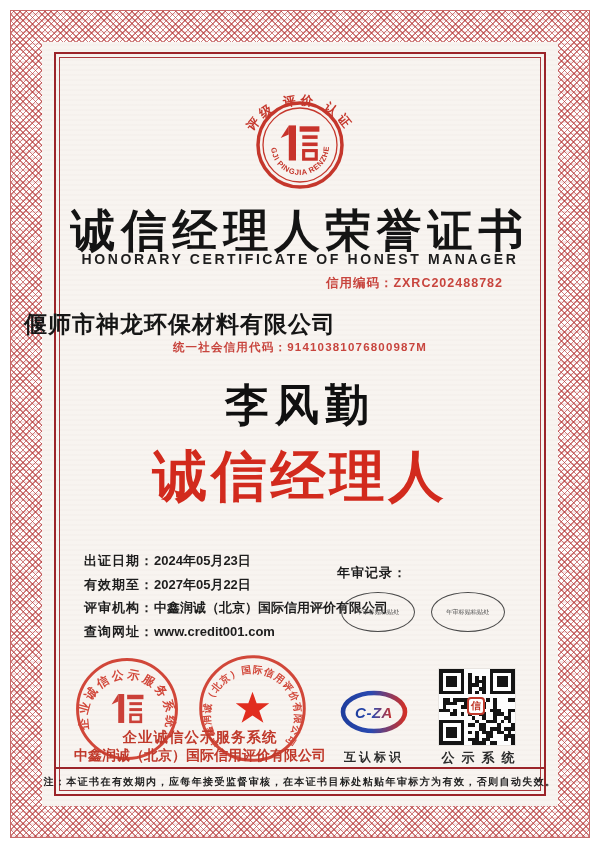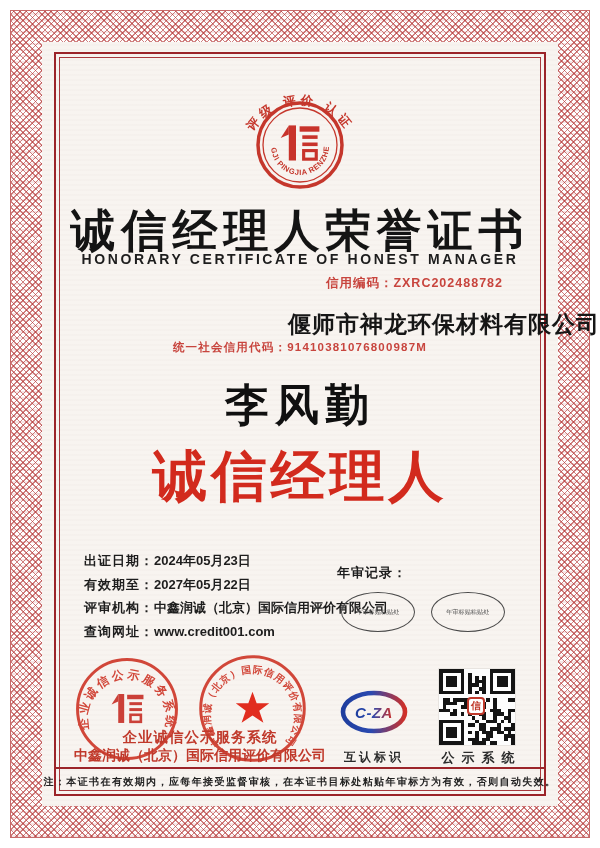--- a/index.html
+++ b/index.html
@@ -22,21 +22,21 @@
 
   
   .badge { left:235px; top:82px; width:130px; height:118px; }
   .title { left:0; right:0; top:201px; font-family:"DejaVu Serif", serif; font-weight:900;
            font-size:45px; letter-spacing:6px; color:#141414; text-align:center; }
   .subtitle { left:0; right:0; top:251px; font-weight:700; font-size:14px; letter-spacing:2.6px;
               color:#1d1d1d; text-align:center; }
   .credit-line { right:97px; top:275px; color:#c8453e; font-weight:700; font-size:12.5px; letter-spacing:1px; }
 
   .company { left:0; right:0; top:309px; font-family:"DejaVu Serif", serif; font-weight:900;
-             font-size:23px; letter-spacing:1px; color:#161616; text-align:right;padding-left:24px; }
+             font-size:23px; letter-spacing:1px; color:#161616; text-align:left;padding-left:24px; }
   .uscc { left:0; right:0; top:340px; color:#c8453e; font-weight:700; font-size:11.5px;
           letter-spacing:1.2px; text-align:center; }
 
   .person { left:0; right:0; top:376px; font-family:"DejaVu Serif", serif; font-weight:700;
             font-size:44px; letter-spacing:6px; color:#101010; text-align:center; }
   .honor { left:0; right:0; top:440px; font-family:"DejaVu Serif", serif; font-weight:900;
            font-size:55px; letter-spacing:4px; color:#d22a1d; text-align:center; }
 
   
   .details { left:84px; top:549px; font-size:13px; font-weight:700; color:#1d1d1d; }

